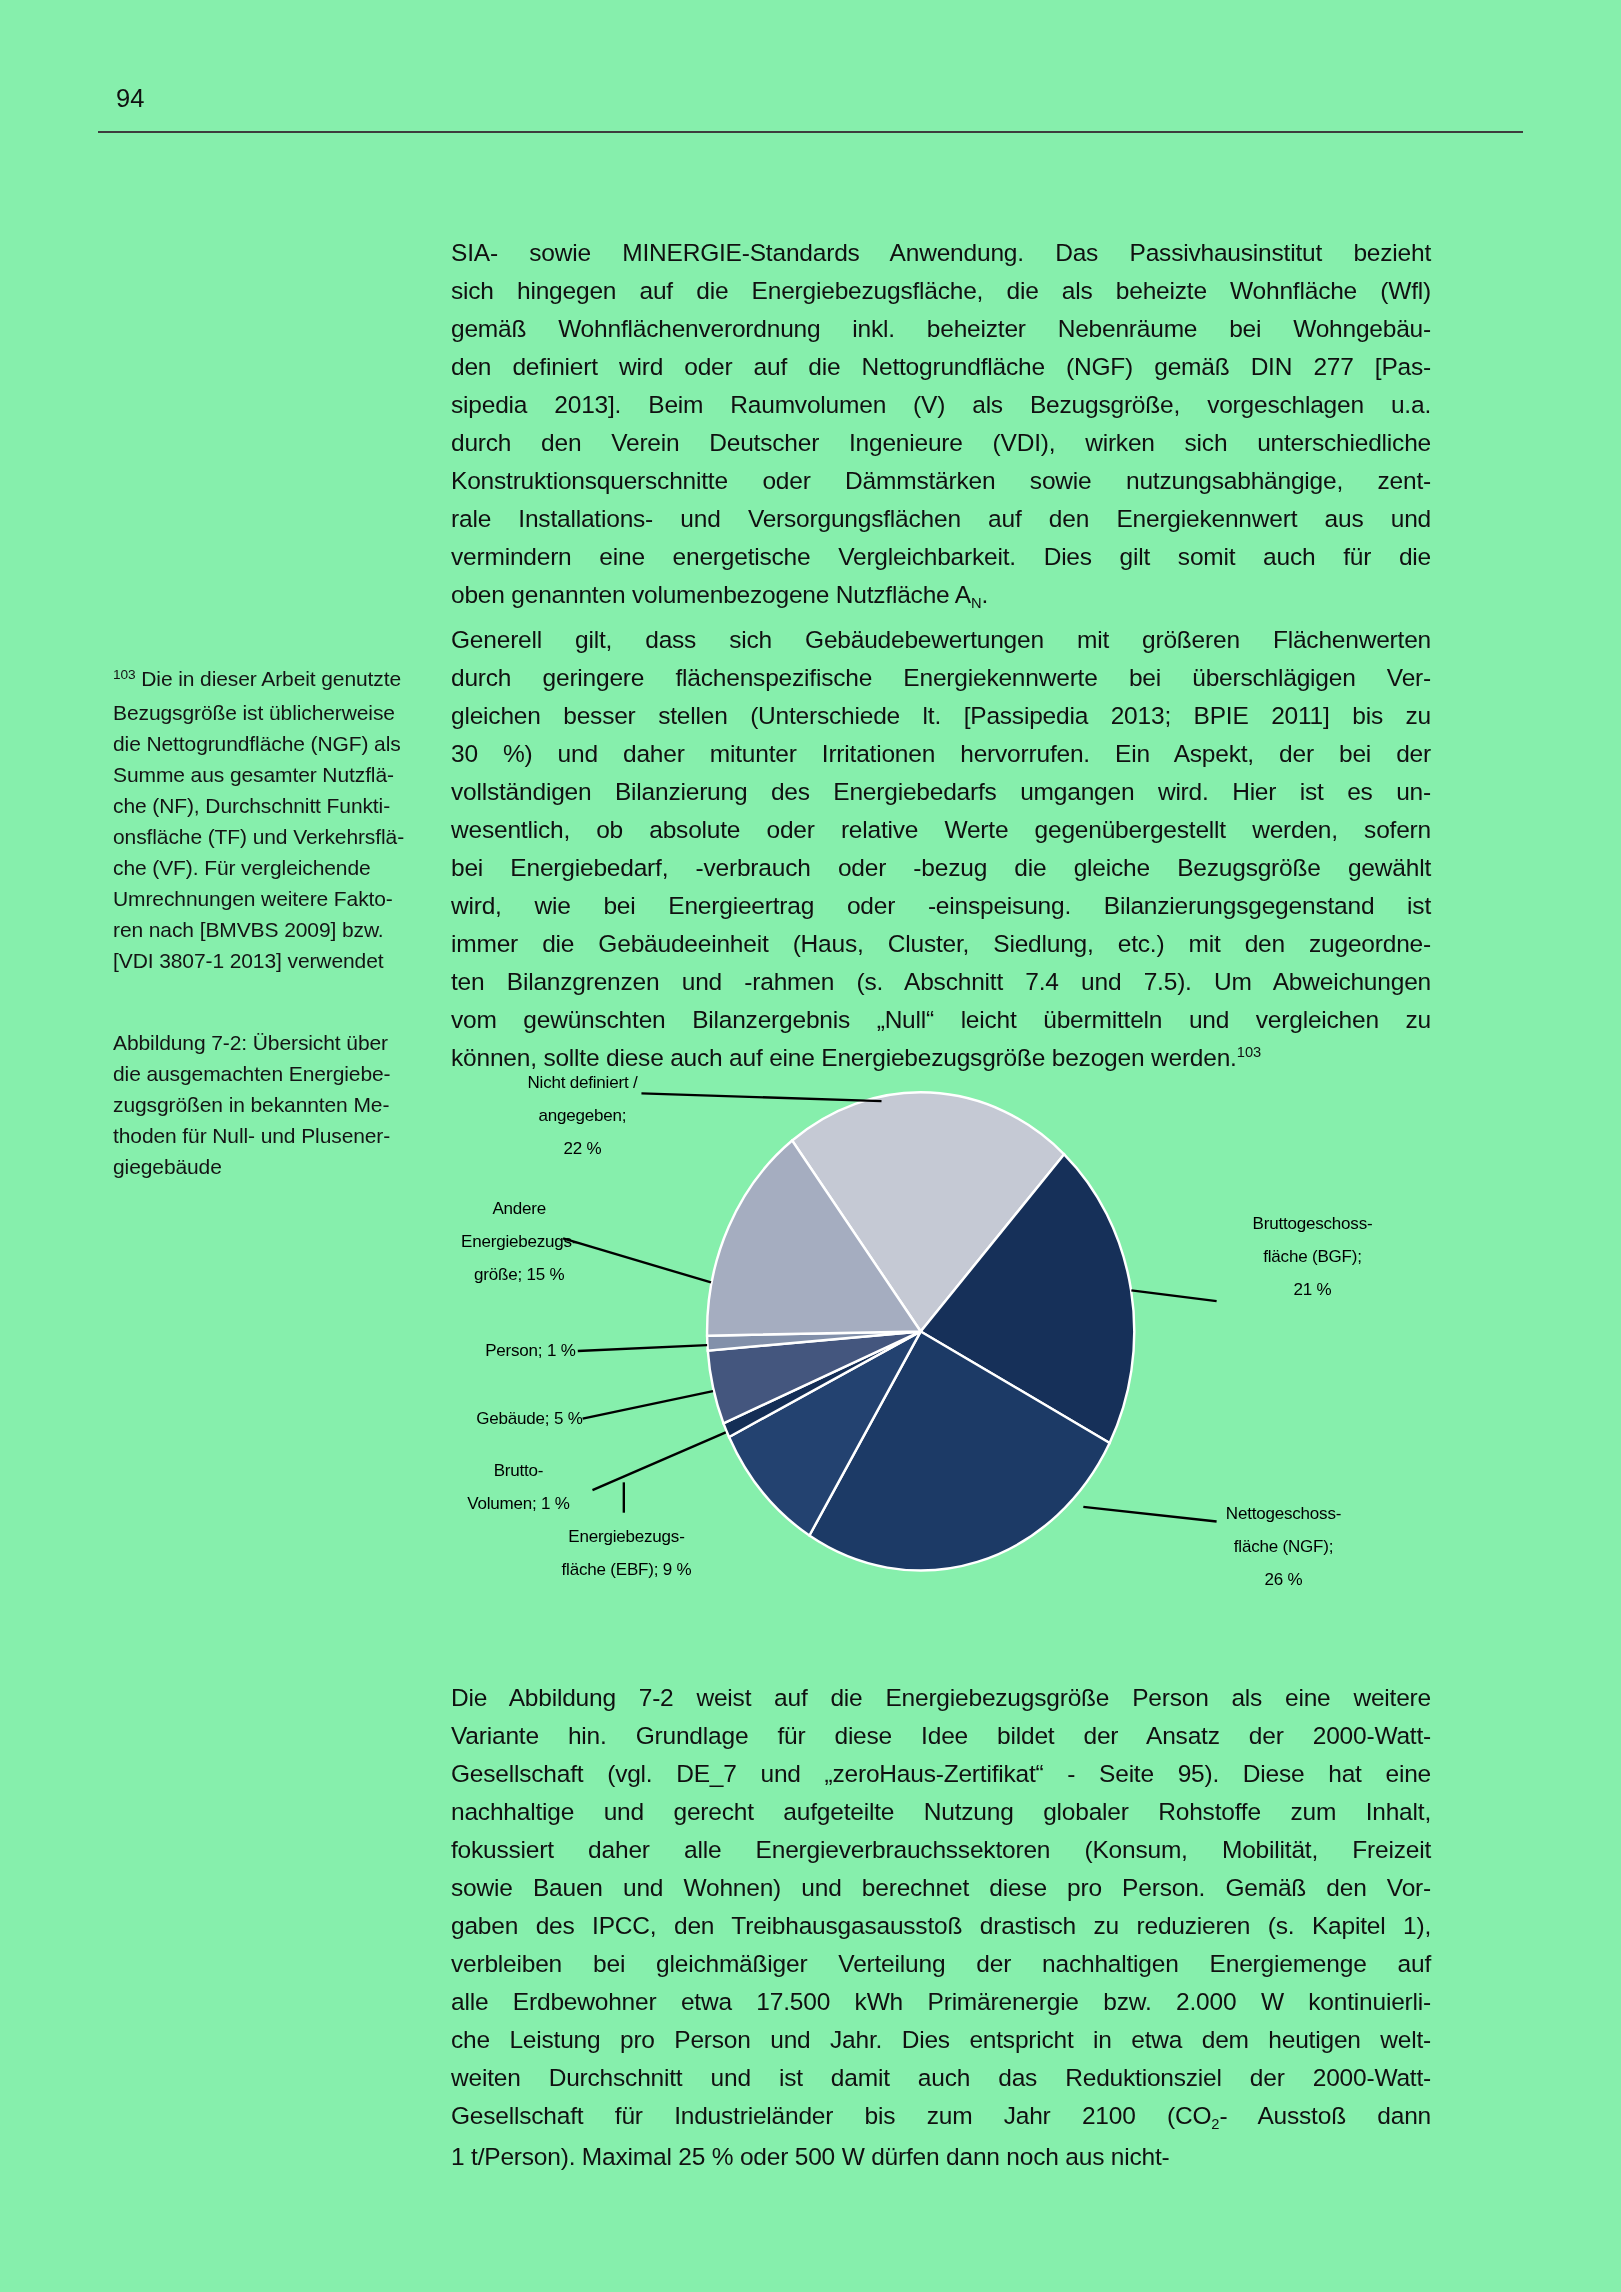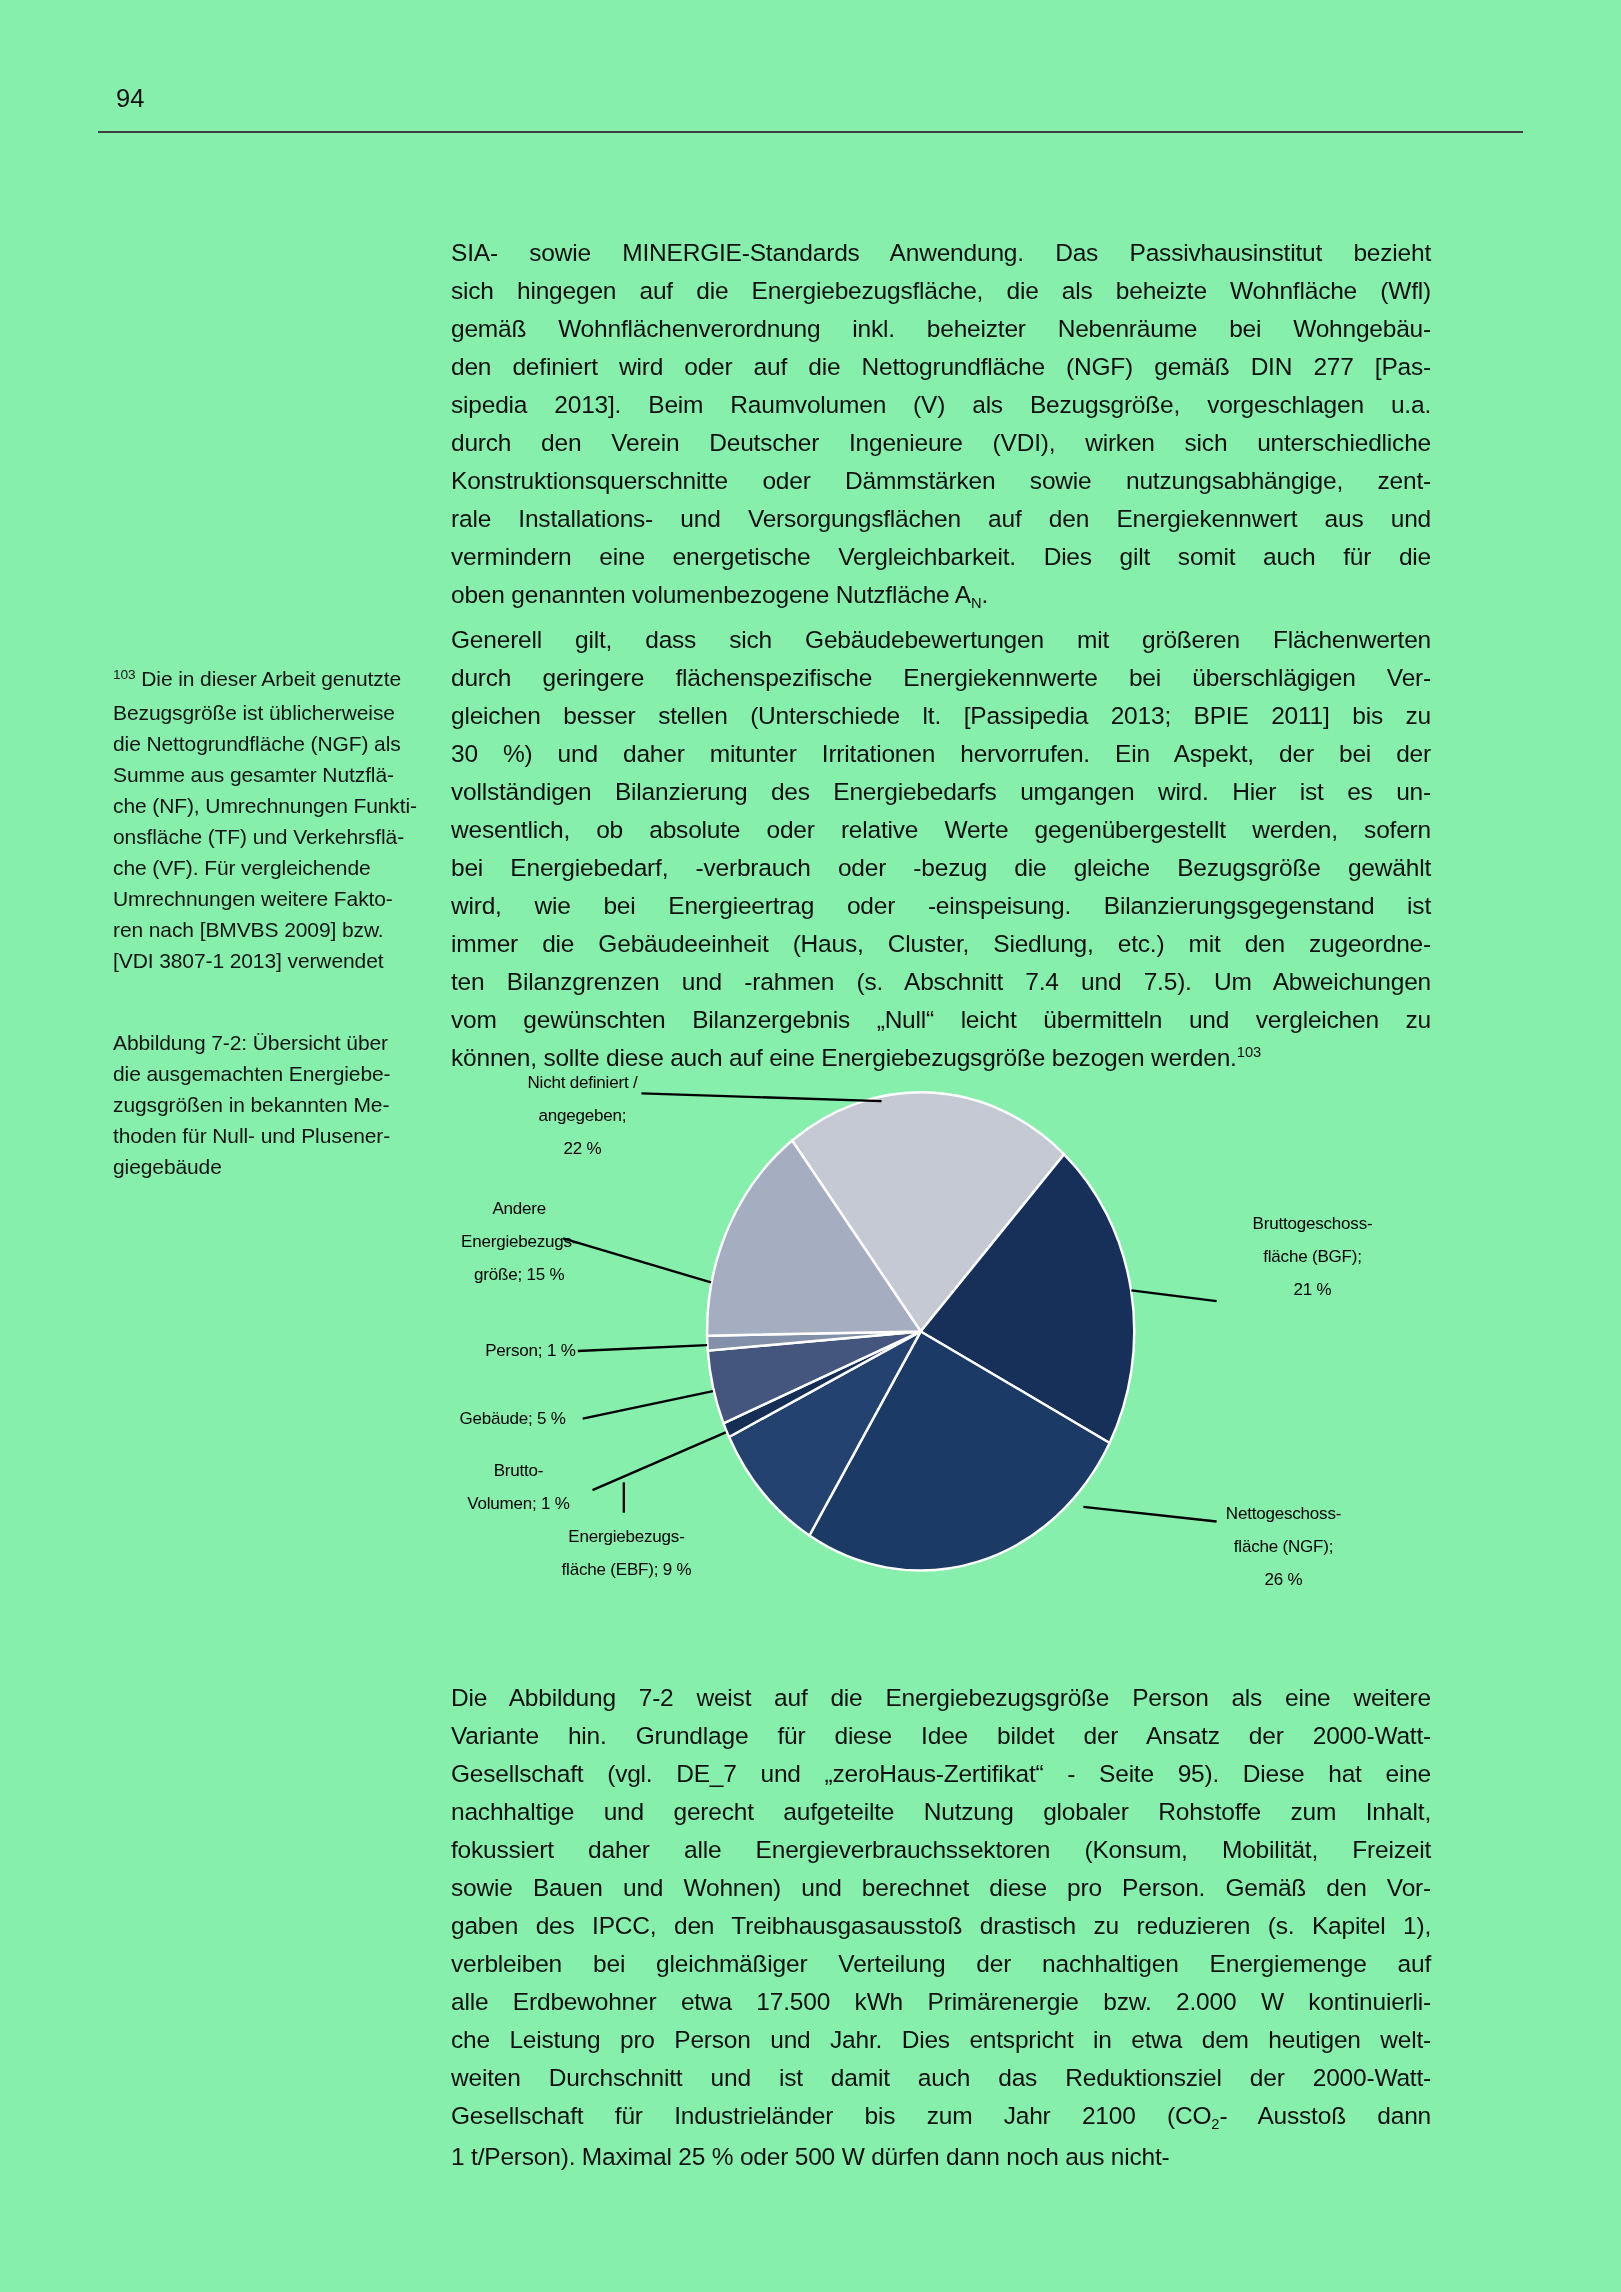--- a/index.html
+++ b/index.html
@@ -37,21 +37,21 @@
 
   <div class="pageno">94</div>
   <div class="toprule"></div>
 
   <div class="margin" style="top:663px;">
     <div class="mline"><sup class="ms">103</sup><span> Die in dieser Arbeit genutzte</span></div>
     <div>
         <div class="mline">Bezugsgröße ist üblicherweise</div>
         <div class="mline">die Nettogrundfläche (NGF) als</div>
         <div class="mline">Summe aus gesamter Nutzflä-</div>
-        <div class="mline">che (NF), Umrechnungen Funkti-</div>
+        <div class="mline">che (NF), Durchschnitt Funkti-</div>
         <div class="mline">onsfläche (TF) und Verkehrsflä-</div>
         <div class="mline">che (VF). Für vergleichende</div>
         <div class="mline">Umrechnungen weitere Fakto-</div>
         <div class="mline">ren nach [BMVBS 2009] bzw.</div>
         <div class="mline">[VDI 3807-1 2013] verwendet</div>
       </div>
   </div>
 
   <div class="margin" style="top:1027px;">
     <div>
@@ -125,21 +125,21 @@
         <div class="mline">22 %</div>
       </div>
     <div class="callout c-center" style="left:-9.8px;top:138px;width:216px;">
         <div class="mline">Andere</div>
         <div class="mline">Energiebezugs-</div>
         <div class="mline">größe; 15 %</div>
       </div>
     <div class="callout c-right" style="left:17.6px;top:280px;width:137px;">
         <div class="mline">Person; 1 %</div>
       </div>
-    <div class="callout c-right" style="left:21.6px;top:348px;width:140px;text-align:center;">
+    <div class="callout c-right" style="left:21.6px;top:348px;width:140px;">
         <div class="mline">Gebäude; 5 %</div>
       </div>
     <div class="callout c-center" style="left:29px;top:400px;width:137px;">
         <div class="mline">Brutto-</div>
         <div class="mline">Volumen; 1 %</div>
       </div>
     <div class="callout c-center" style="left:93px;top:466px;width:225px;">
         <div class="mline">Energiebezugs-</div>
         <div class="mline">fläche (EBF); 9 %</div>
       </div>

